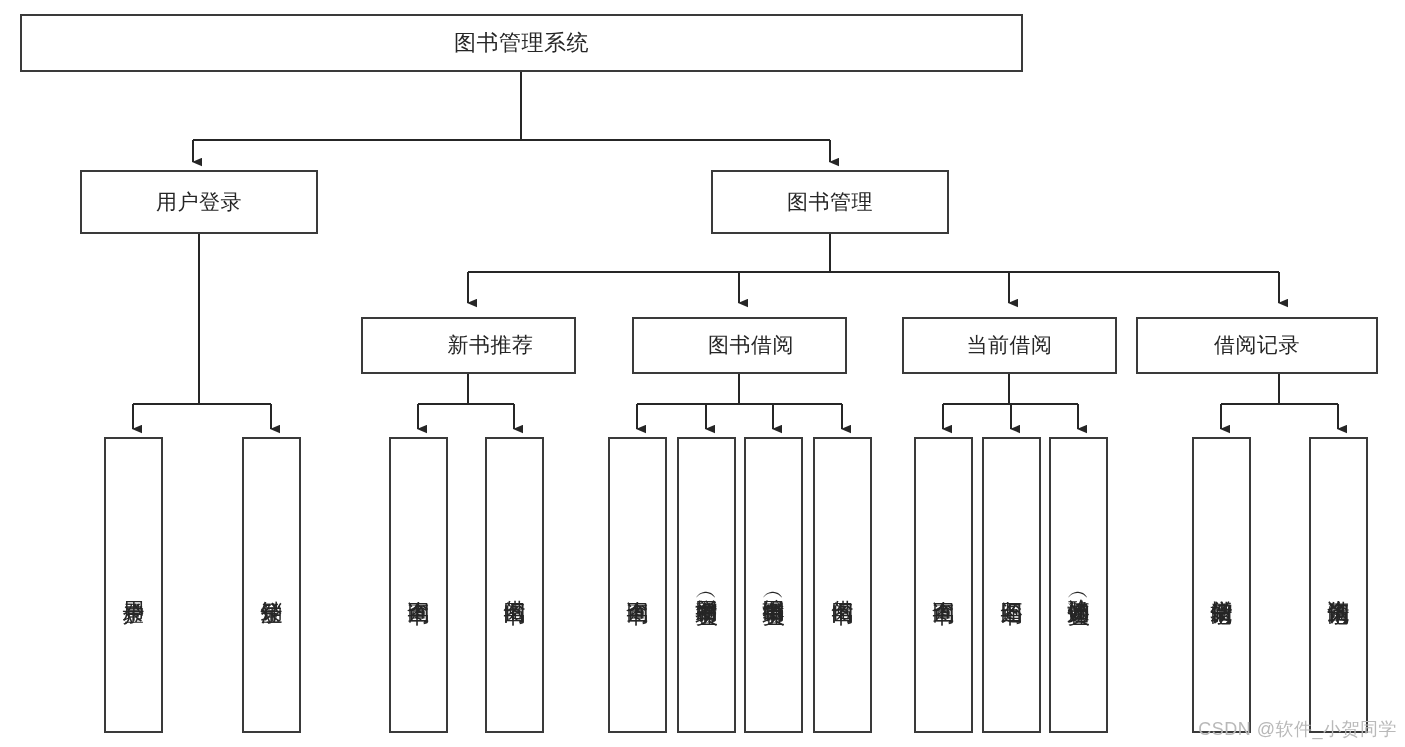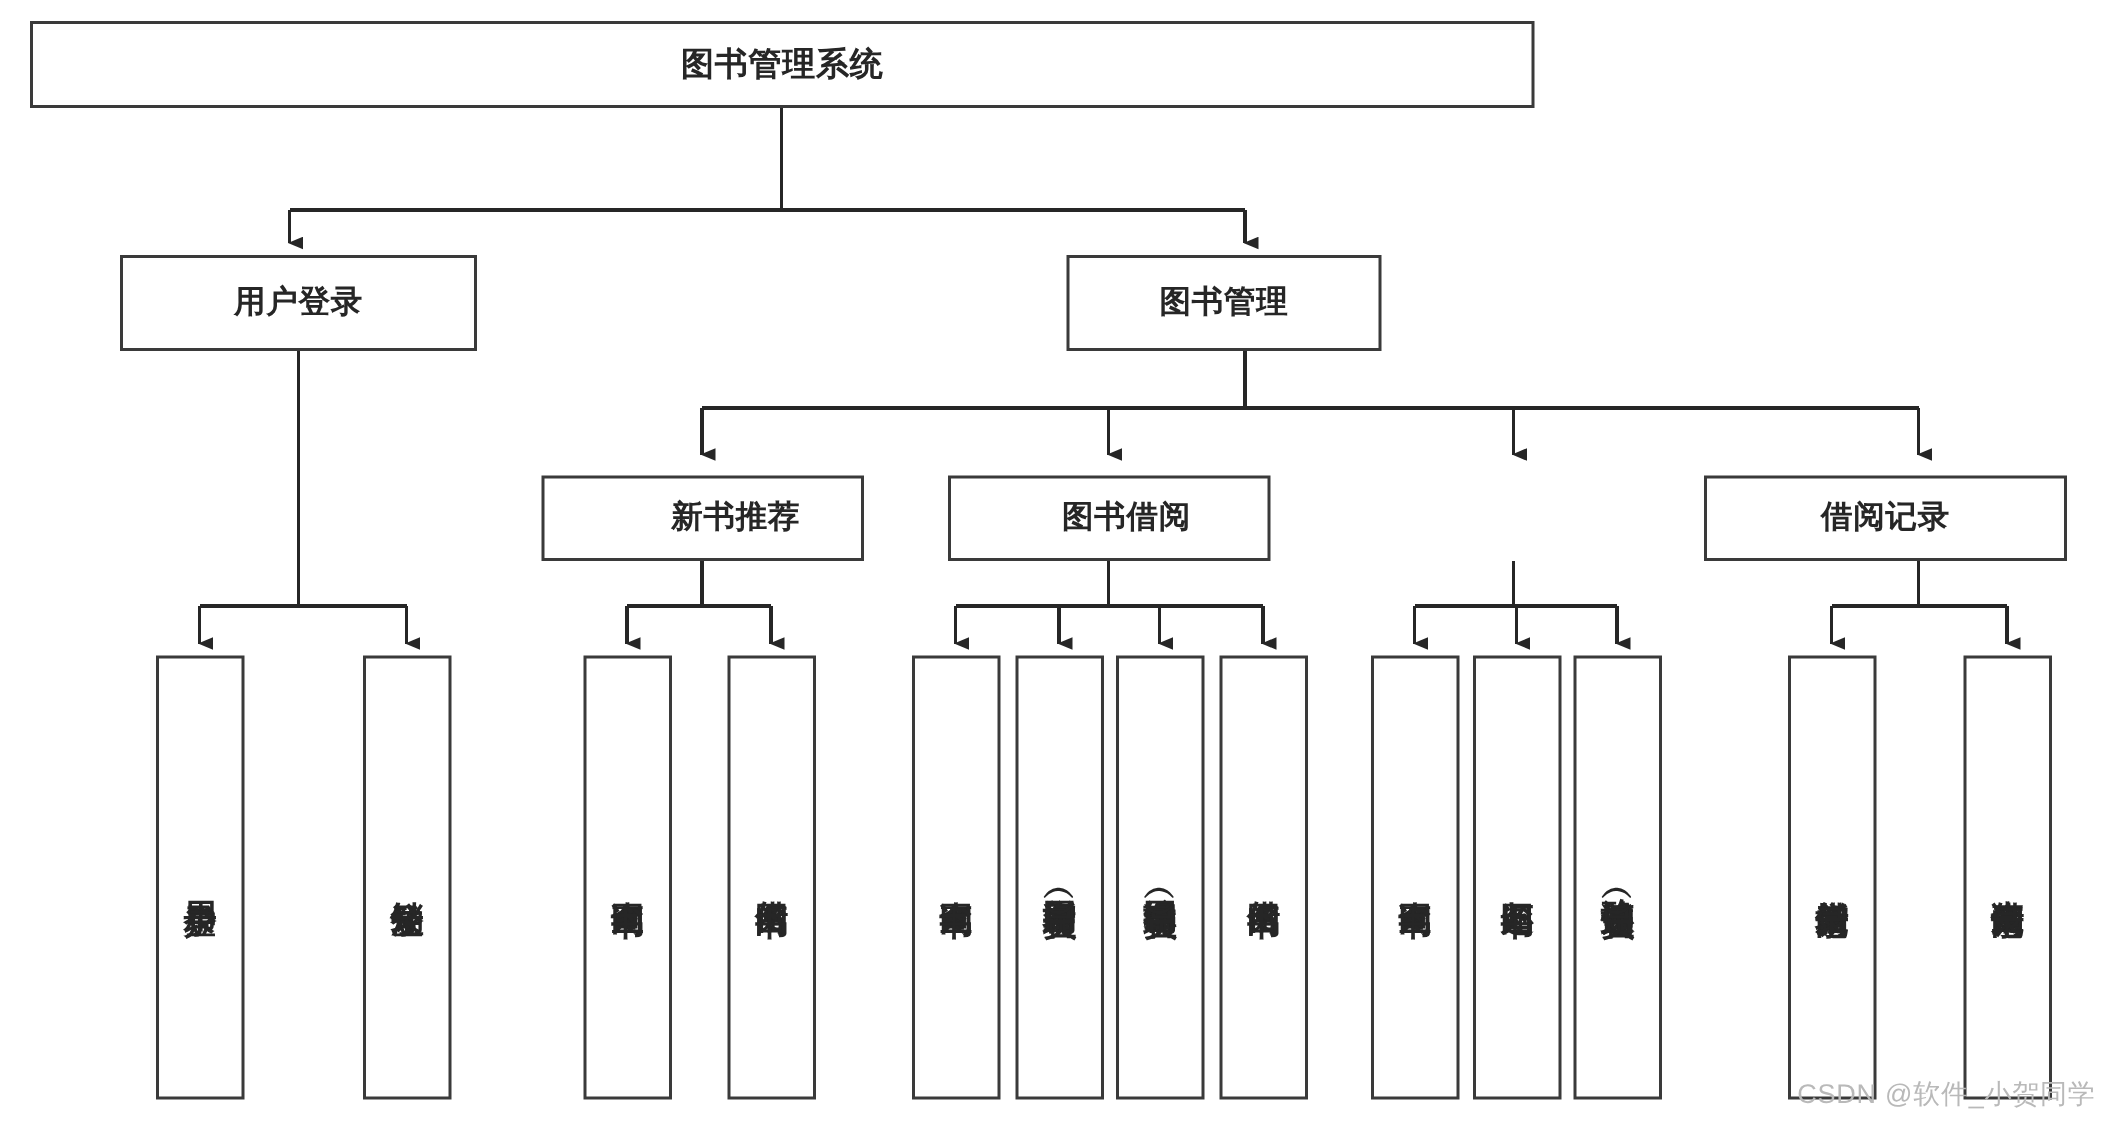--- a/index.html
+++ b/index.html
@@ -36,21 +36,20 @@
     align-items: center;
     justify-content: center;
     color: #262626;
   }
   .node-label {
     display: block;
     text-align: right;
     line-height: 1.08;
     letter-spacing: 0.5px;
     color: #262626;
-    font-weight: bold;
   }
   .node-h .node-label {
     font-size: 21px;
   }
   .node-root .node-label {
     font-size: 22px;
   }
   .node-v {
     align-items: center;
     justify-content: center;
@@ -130,30 +129,33 @@
     </g>
   </svg>
 
   <div class="node-box node-h node-root" style="left:20px; top:14px; width:1003px; height:58px;">
     <span class="node-label">图书管理系统</span>
   </div>
 
   <div class="node-box node-h" style="left:80px; top:170px; width:238px; height:64px;">
     <span class="node-label">用户登录</span>
   </div>
-  <div class="node-box node-h" style="left:711px; top:170px; width:210px; height:64px;">
+  <div class="node-box node-h" style="left:711px; top:170px; width:238px; height:64px;">
     <span class="node-label">图书管理</span>
   </div>
 
   <div class="node-box node-h" style="left:361px; top:317px; width:215px; height:57px;padding-left:44px;">
     <span class="node-label">新书推荐</span>
   </div>
   <div class="node-box node-h" style="left:632px; top:317px; width:215px; height:57px;padding-left:23px;">
     <span class="node-label">图书借阅</span>
   </div>
+  <div class="node-box node-h" style="left:902px; top:317px; width:215px; height:57px;">
+    <span class="node-label">当前借阅</span>
+  </div>
   <div class="node-box node-h" style="left:1136px; top:317px; width:242px; height:57px;">
     <span class="node-label">借阅记录</span>
   </div>
 
   <div class="node-box node-v" style="left:104px; top:437px; width:59px; height:296px;">
     <span class="node-label">用户登录</span>
   </div>
   <div class="node-box node-v" style="left:242px; top:437px; width:59px; height:296px;">
     <span class="node-label">注销登录</span>
   </div>

